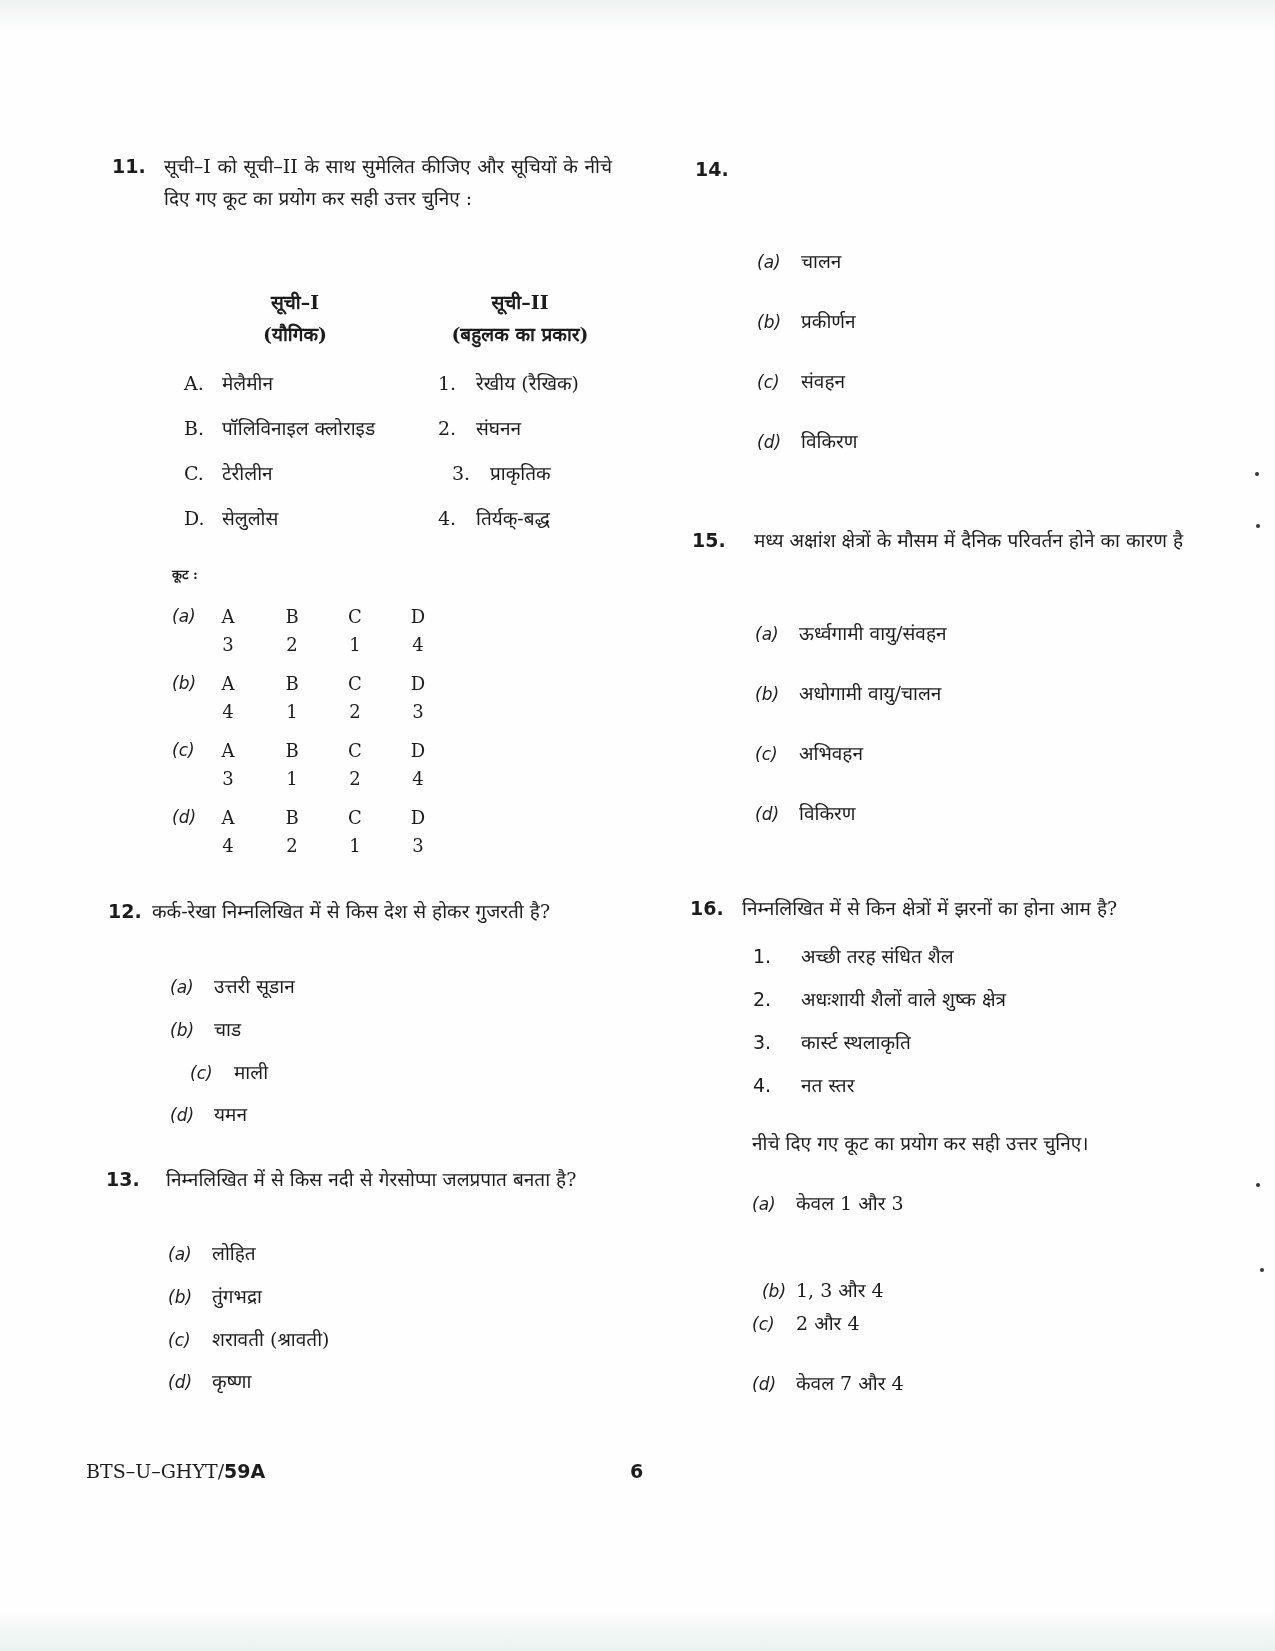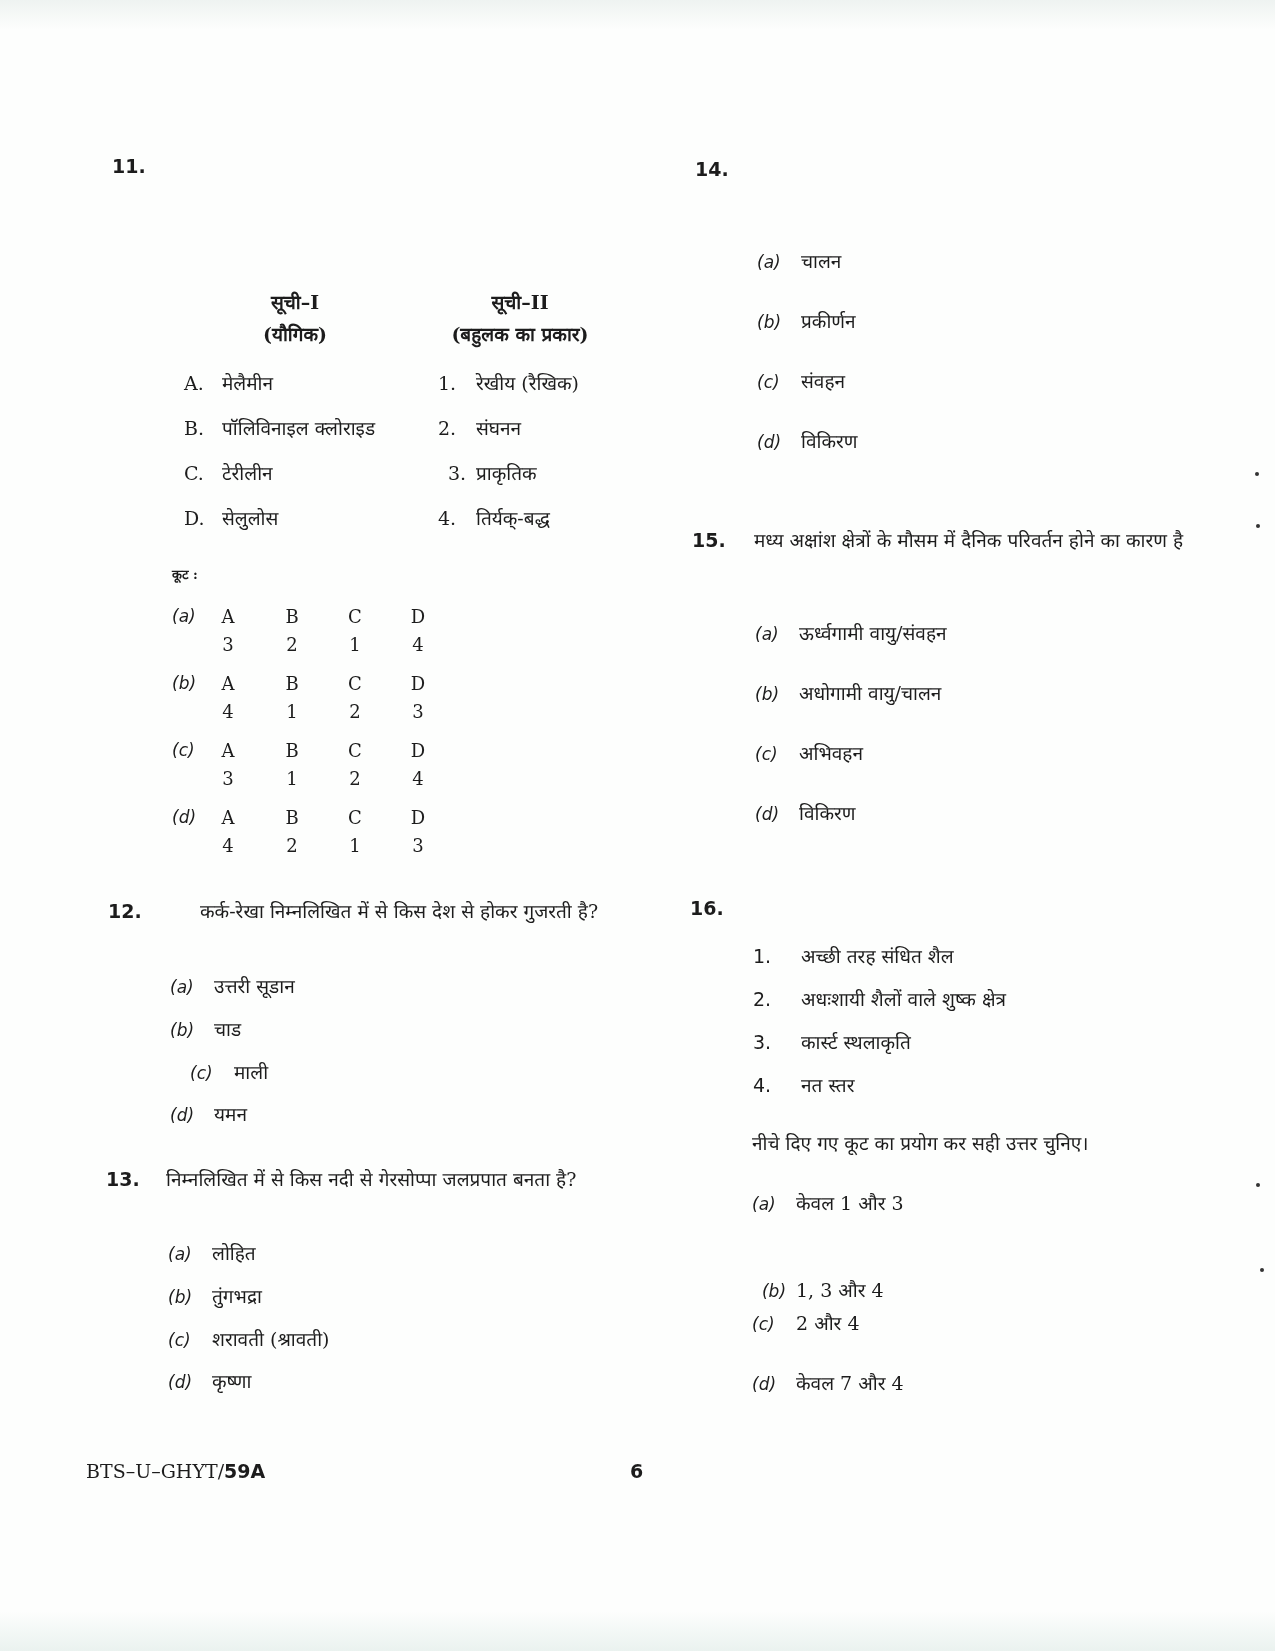--- a/index.html
+++ b/index.html
@@ -44,20 +44,21 @@
   .dot { position:absolute; width:4px; height:4px; border-radius:50%; background:#333; }
 </style>
 </head>
 <body>
 
 <div class="scan-top"></div>
 <div class="scan-bottom"></div>
 
 <div class="q" style="left:112px; top:150px; width:500px;">
   <span class="qnum">11.</span>
+  <div class="qtext" style="margin-left:52px;">सूची–I को सूची–II के साथ सुमेलित कीजिए और सूचियों के नीचे दिए गए कूट का प्रयोग कर सही उत्तर चुनिए :</div>
 </div>
 
 <div class="col-head" style="left:230px; top:286px; width:130px;">
   <div>सूची–I</div>
   <div>(यौगिक)</div>
 </div>
 <div class="col-head" style="left:420px; top:286px; width:200px;">
   <div>सूची–II</div>
   <div>(बहुलक का प्रकार)</div>
 </div>
@@ -74,21 +75,21 @@
 <div class="match-row" style="left:184px; top:505px;">
   <span class="k">D.</span><span>सेलुलोस</span>
 </div>
 
 <div class="match-row" style="left:438px; top:370px;">
   <span class="k">1.</span><span>रेखीय (रैखिक)</span>
 </div>
 <div class="match-row" style="left:438px; top:415px;">
   <span class="k">2.</span><span>संघनन</span>
 </div>
-<div class="match-row" style="left:438px; top:460px;text-align:center;">
+<div class="match-row" style="left:452px; top:460px;">
   <span class="k">3.</span><span>प्राकृतिक</span>
 </div>
 <div class="match-row" style="left:438px; top:505px;">
   <span class="k">4.</span><span>तिर्यक्-बद्ध</span>
 </div>
 
 <div class="code-label" style="left:172px; top:565px;">कूट :</div>
 
 <div class="code-grid" style="left:172px; top:606px; width:300px; height:260px;">
 
@@ -144,21 +145,21 @@
   <div class="row" style="top:229px;">
     <span class="cell" style="left:46px;">4</span>
     <span class="cell" style="left:110px;">2</span>
     <span class="cell" style="left:173px;">1</span>
     <span class="cell" style="left:236px;">3</span>
   </div>
 </div>
 
 <div class="q" style="left:108px; top:895px; width:500px;">
   <span class="qnum">12.</span>
-  <div class="qtext" style="margin-left:92px;">कर्क-रेखा निम्नलिखित में से किस देश से होकर गुजरती है?</div>
+  <div class="qtext" style="margin-left:44px;">कर्क-रेखा निम्नलिखित में से किस देश से होकर गुजरती है?</div>
 </div>
 <div class="opt" style="left:170px; top:973px;">
   <span class="lab">(a)</span><span>उत्तरी सूडान</span>
 </div>
 <div class="opt" style="left:170px; top:1016px;">
   <span class="lab">(b)</span><span>चाड</span>
 </div>
 <div class="opt" style="left:170px; top:1059px;margin-left:20px;">
   <span class="lab">(c)</span><span>माली</span>
 </div>
@@ -211,20 +212,21 @@
 </div>
 <div class="opt" style="left:755px; top:740px;">
   <span class="lab">(c)</span><span>अभिवहन</span>
 </div>
 <div class="opt" style="left:755px; top:800px;">
   <span class="lab">(d)</span><span>विकिरण</span>
 </div>
 
 <div class="q" style="left:690px; top:892px; width:510px;">
   <span class="qnum">16.</span>
+  <div class="qtext" style="margin-left:52px; white-space:nowrap;">निम्नलिखित में से किन क्षेत्रों में झरनों का होना आम है?</div>
 </div>
 <div class="num-item" style="left:753px; top:943px;">
   <span class="n">1.</span><span>अच्छी तरह संधित शैल</span>
 </div>
 <div class="num-item" style="left:753px; top:986px;">
   <span class="n">2.</span><span>अधःशायी शैलों वाले शुष्क क्षेत्र</span>
 </div>
 <div class="num-item" style="left:753px; top:1029px;">
   <span class="n">3.</span><span>कार्स्ट स्थलाकृति</span>
 </div>

